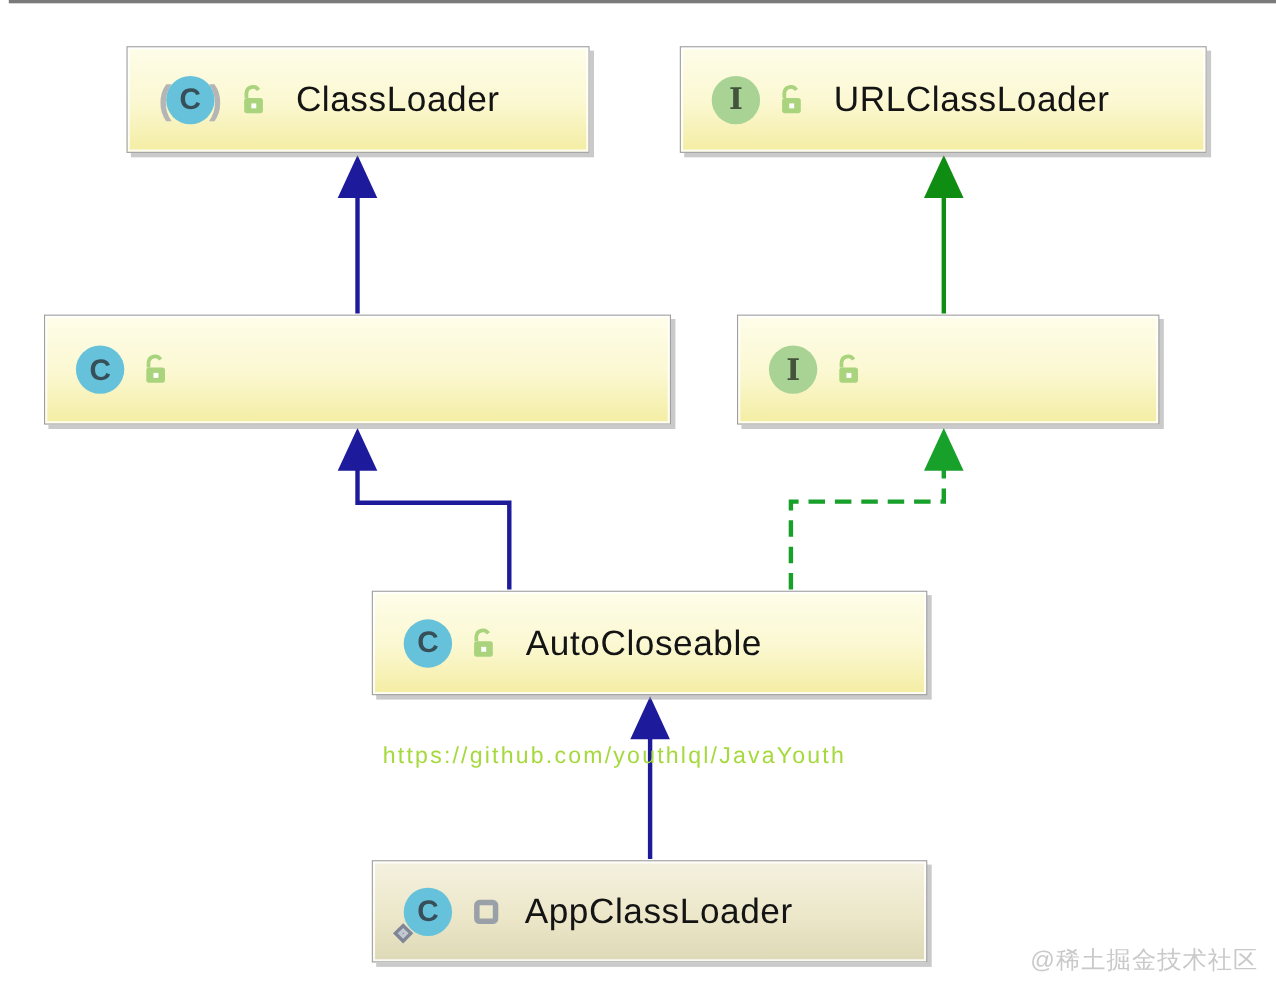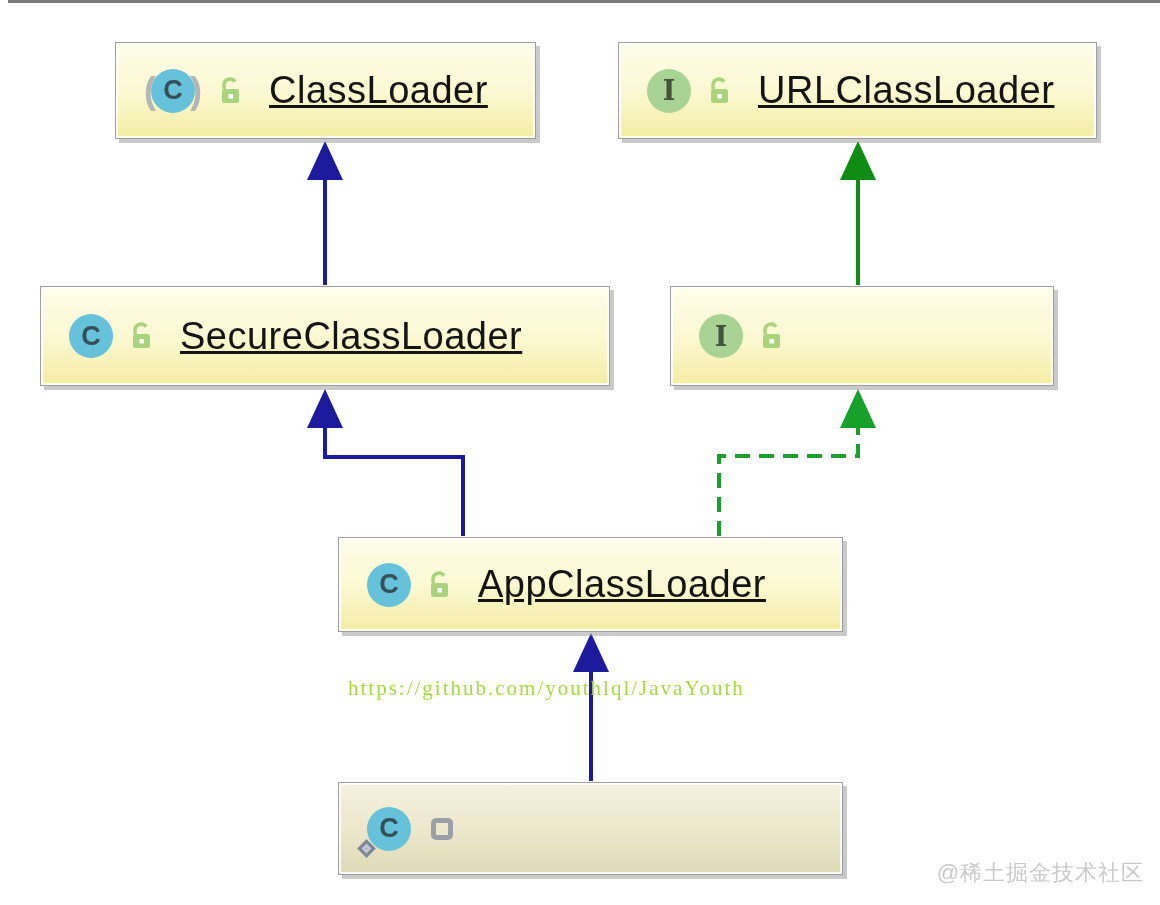--- a/index.html
+++ b/index.html
@@ -21,22 +21,22 @@
     display:flex;align-items:center;
     background:linear-gradient(180deg,#fefde9 0%,#fbf8d2 52%,#f4eda3 100%);
     border:1px solid #9e9e9e;
     box-shadow:4px 4px 0 rgba(150,150,150,.5), inset 0 0 0 2px rgba(255,255,255,.85);
     padding-left:28px;box-sizing:border-box;
   }
   .node.muted{
     background:linear-gradient(180deg,#f4f1e0 0%,#ece7c9 55%,#ddd8b5 100%);
   }
   .node .label{
-    font-size:38px;color:#141414;letter-spacing:.5px;
-    white-space:nowrap;margin-left:24px;text-decoration:underline;
+    font-size:32px;color:#141414;letter-spacing:.5px;
+    white-space:nowrap;margin-left:24px;
   }
   .icon-wrap{display:flex;align-items:center;position:relative;}
   .paren{color:#b5b5b5;font-size:36px;font-weight:600;line-height:1;}
   .paren.l{margin-right:-5px;}
   .paren.r{margin-left:-5px;}
   .bubble{
     width:44px;height:44px;border-radius:50%;
     display:flex;align-items:center;justify-content:center;
     flex:0 0 auto;position:relative;
   }
@@ -50,21 +50,21 @@
     box-shadow:inset 0 0 0 3px #7f8696, inset 0 0 0 6px #c2c7d2;
   }
   .lock{margin-left:16px;flex:0 0 auto;}
   .ring{
     margin-left:20px;flex:0 0 auto;
     width:12px;height:12px;border:5px solid #9aa0a8;border-radius:5px;
     background:transparent;
   }
   #watermark-url{
     position:absolute;left:348px;top:676px;
-    font-family:Liberation Serif, serif;
+    font-family:Liberation Sans, sans-serif;
     font-size:21px;letter-spacing:2px;color:#a6d93e;white-space:nowrap;
   }
   #watermark-site{
     position:absolute;right:16px;top:858px;
     font-size:22px;color:#c9c9c9;letter-spacing:1px;white-space:nowrap;margin-left:36px;
   }
   .edge{fill:none;stroke-width:4px;}
   .edge.extends-class{stroke:var(--c-extends-class);}
   .edge.extends-iface{stroke:var(--c-extends-iface);}
   .edge.implements{stroke:var(--c-implements);stroke-dasharray:15 9;}
@@ -130,21 +130,20 @@
     <span class="icon-wrap">
       <span class="bubble class">
           <span class="glyph">C</span>
         </span>
     </span>
     <svg class="lock" width="27" height="30" viewBox="0 0 27 30">
       <path d="M6 13 V8.5 A6 6 0 0 1 17 5.8" fill="none" stroke="#a9d37c" stroke-width="3.4"></path>
       <rect x="4" y="13" width="17" height="14" rx="2.5" fill="#a9d37c"></rect>
       <rect x="10.5" y="18" width="4.5" height="4.5" fill="#ffffff"></rect>
     </svg>
-    <span class="label">SecureClassLoader</span>
   </div>
 
   <div class="node" style="left:670px;top:286px;width:384px;height:100px;">
     <span class="icon-wrap">
       <span class="bubble iface">
           <span class="glyph">I</span>
         </span>
     </span>
     <svg class="lock" width="27" height="30" viewBox="0 0 27 30">
       <path d="M6 13 V8.5 A6 6 0 0 1 17 5.8" fill="none" stroke="#a9d37c" stroke-width="3.4"></path>
@@ -157,28 +156,29 @@
     <span class="icon-wrap">
       <span class="bubble class">
           <span class="glyph">C</span>
         </span>
     </span>
     <svg class="lock" width="27" height="30" viewBox="0 0 27 30">
       <path d="M6 13 V8.5 A6 6 0 0 1 17 5.8" fill="none" stroke="#a9d37c" stroke-width="3.4"></path>
       <rect x="4" y="13" width="17" height="14" rx="2.5" fill="#a9d37c"></rect>
       <rect x="10.5" y="18" width="4.5" height="4.5" fill="#ffffff"></rect>
     </svg>
-    <span class="label">AppClassLoader</span>
+    <span class="label">AutoCloseable</span>
   </div>
 
   <div class="node muted" style="left:338px;top:782px;width:505px;height:93px;">
     <span class="icon-wrap">
       <span class="bubble class">
         <span class="glyph">C</span>
         <span class="static-diamond"></span>
       </span>
     </span>
     <span class="ring"></span>
+    <span class="label">AppClassLoader</span>
   </div>
 
   <div id="watermark-url">https://github.com/youthlql/JavaYouth</div>
   <div id="watermark-site">@稀土掘金技术社区</div>
 </div>
 
 </body></html>

